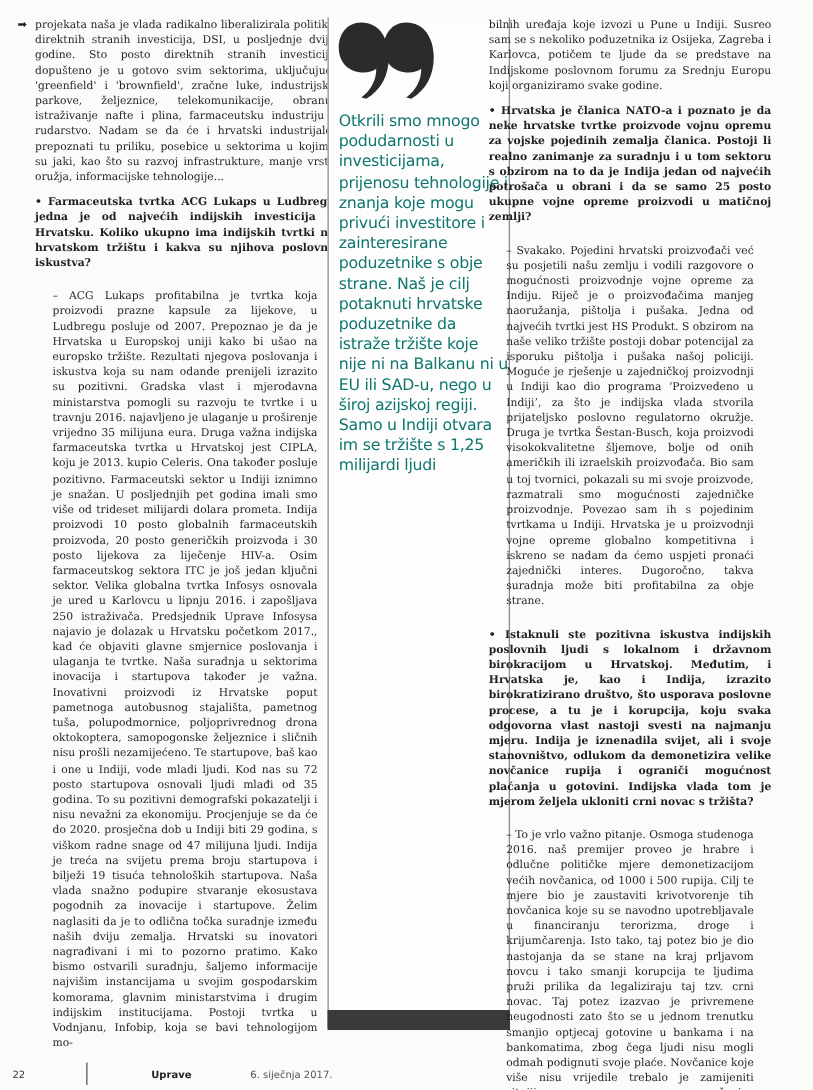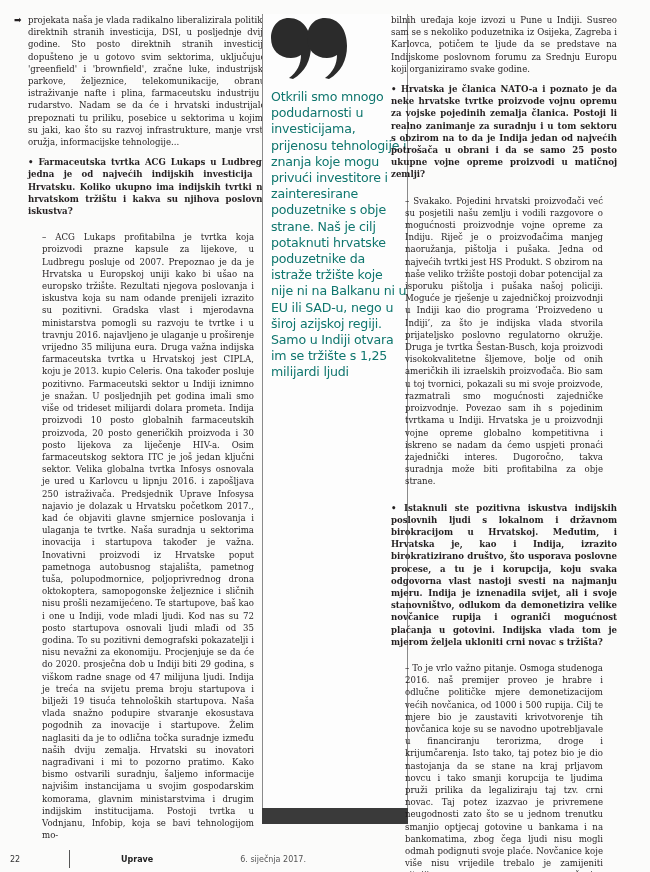--- a/index.html
+++ b/index.html
@@ -44,21 +44,21 @@
     font-weight: 500; letter-spacing: -0.2px;
   }
   .footer {
     position: absolute; left: 10px; top: 851px; height: 16px;
     font-family: "DejaVu Sans", "Liberation Sans", sans-serif; font-size: 8px;
     display: flex; align-items: center; color: #333; gap: 39px;
   }
   .footer .pg { width: 16px; }
   .footer .sep { width: 1px; height: 18px; background: #555; margin: 0 12px 0 4px; }
   .footer .brand { font-weight: bold; margin-right: 8px; color: #222; }
-  .footer .date { color: #555; margin-left: 40px; }
+  .footer .date { color: #555; }
 </style>
 </head>
 <body>
 
 <div class="col-left">
   <p><span class="cont-arrow">➡</span><span>projekata naša je vlada radikalno liberalizirala politiku direktnih stranih investicija, DSI, u posljednje dvije godine. Sto posto direktnih stranih investicija dopušteno je u gotovo svim sektorima, uključujući 'greenfield' i 'brownfield', zračne luke, industrijske parkove, željeznice, telekomunikacije, obranu, istraživanje nafte i plina, farmaceutsku industriju i rudarstvo. Nadam se da će i hrvatski industrijalci prepoznati tu priliku, posebice u sektorima u kojima su jaki, kao što su razvoj infrastrukture, manje vrste oružja, informacijske tehnologije...</span></p>
   <p class="q">• Farmaceutska tvrtka ACG Lukaps u Ludbregu jedna je od najvećih indijskih investicija u Hrvatsku. Koliko ukupno ima indijskih tvrtki na hrvatskom tržištu i kakva su njihova poslovna iskustva?</p>
   <p class="a">– ACG Lukaps profitabilna je tvrtka koja proizvodi prazne kapsule za lijekove, u Ludbregu posluje od 2007. Prepoznao je da je Hrvatska u Europskoj uniji kako bi ušao na europsko tržište. Rezultati njegova poslovanja i iskustva koja su nam odande prenijeli izrazito su pozitivni. Gradska vlast i mjerodavna ministarstva pomogli su razvoju te tvrtke i u travnju 2016. najavljeno je ulaganje u proširenje vrijedno 35 milijuna eura. Druga važna indijska farmaceutska tvrtka u Hrvatskoj jest CIPLA, koju je 2013. kupio Celeris. Ona također posluje pozitivno. Farmaceutski sektor u Indiji iznimno je snažan. U posljednjih pet godina imali smo više od trideset milijardi dolara prometa. Indija proizvodi 10 posto globalnih farmaceutskih proizvoda, 20 posto generičkih proizvoda i 30 posto lijekova za liječenje HIV-a. Osim farmaceutskog sektora ITC je još jedan ključni sektor. Velika globalna tvrtka Infosys osnovala je ured u Karlovcu u lipnju 2016. i zapošljava 250 istraživača. Predsjednik Uprave Infosysa najavio je dolazak u Hrvatsku početkom 2017., kad će objaviti glavne smjernice poslovanja i ulaganja te tvrtke. Naša suradnja u sektorima inovacija i startupova također je važna. Inovativni proizvodi iz Hrvatske poput pametnoga autobusnog stajališta, pametnog tuša, polupodmornice, poljoprivrednog drona oktokoptera, samopogonske željeznice i sličnih nisu prošli nezamijećeno. Te startupove, baš kao i one u Indiji, vode mladi ljudi. Kod nas su 72 posto startupova osnovali ljudi mlađi od 35 godina. To su pozitivni demografski pokazatelji i nisu nevažni za ekonomiju. Procjenjuje se da će do 2020. prosječna dob u Indiji biti 29 godina, s viškom radne snage od 47 milijuna ljudi. Indija je treća na svijetu prema broju startupova i bilježi 19 tisuća tehnoloških startupova. Naša vlada snažno podupire stvaranje ekosustava pogodnih za inovacije i startupove. Želim naglasiti da je to odlična točka suradnje između naših dviju zemalja. Hrvatski su inovatori nagrađivani i mi to pozorno pratimo. Kako bismo ostvarili suradnju, šaljemo informacije najvišim instancijama u svojim gospodarskim komorama, glavnim ministarstvima i drugim indijskim institucijama. Postoji tvrtka u Vodnjanu, Infobip, koja se bavi tehnologijom mo-</p>
 </div>
 

